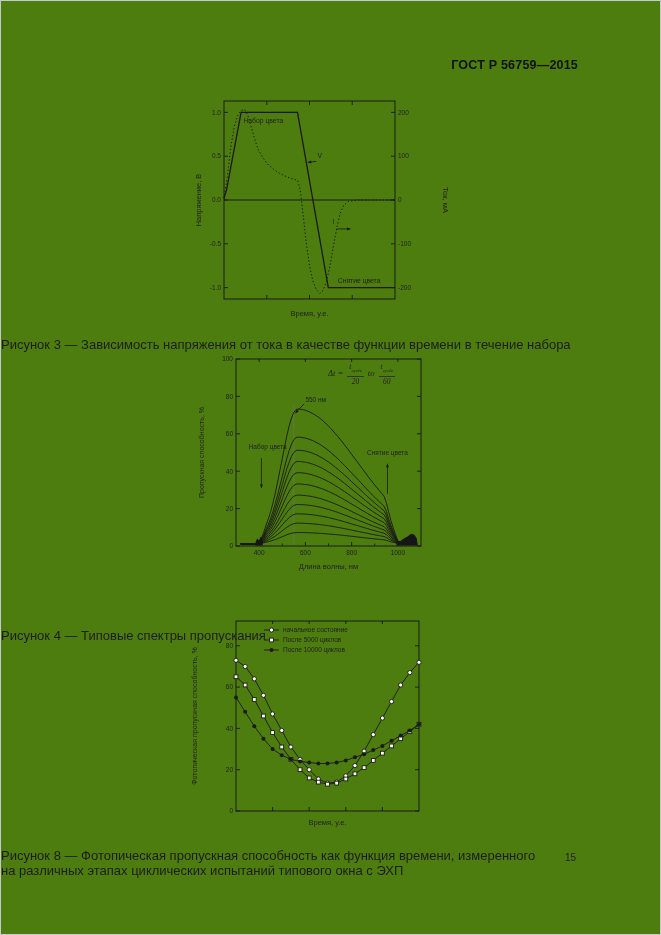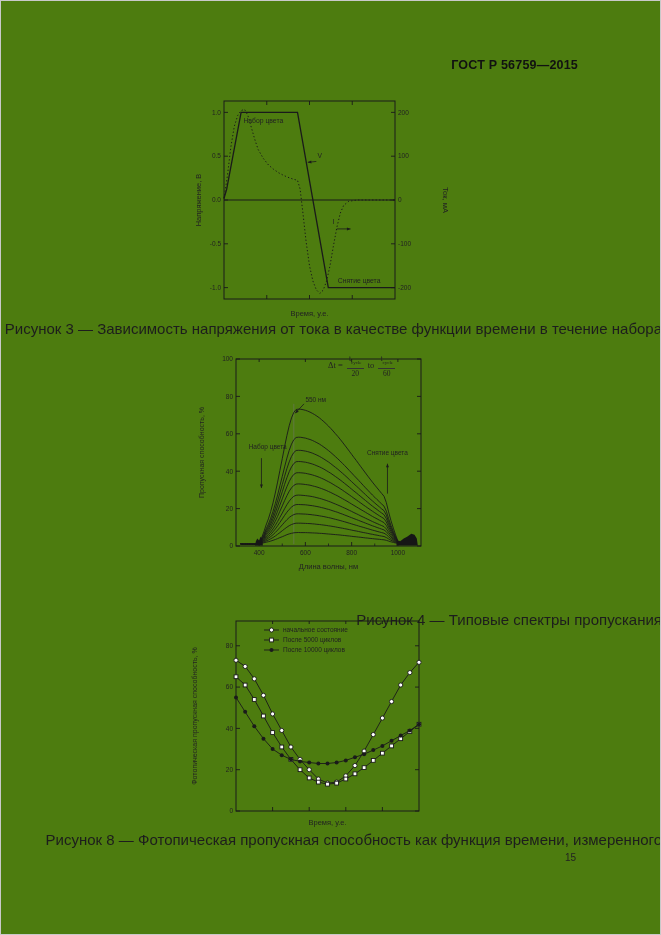--- a/index.html
+++ b/index.html
@@ -12,32 +12,32 @@
     position:absolute; top:57px; right:82px;
     font-size:12.5px; font-weight:bold; color:#111; letter-spacing:0.2px;
   }
   .figwrap{position:absolute;}
   #fig3wrap{left:148px; top:85px;  width:314px; height:250px;}
   #fig4wrap{left:185px; top:350px; width:292px; height:226px;}
   #fig5wrap{left:175px; top:613px; width:302px; height:218px;}
   svg{display:block;}
   svg text{font-family:"Liberation Sans", sans-serif;}
   .caption{
-    position:absolute; left:0; width:661px; text-align:right;
-    font-size:15px; line-height:15px; color:#1d1d1d;
+    position:absolute; left:0; width:661px; text-align:left;
+    font-size:13px; line-height:15px; color:#1d1d1d;margin-top:16px;
   }
   #cap3{top:320px;}
   #cap4{top:611px;}
   #cap5{top:831px;}
   .pagenum{
     position:absolute; left:564px; top:851px; font-size:10px; color:#222;
   }
   .formula{
-    position:absolute; left:142px; top:4px;
-    font-family:"Liberation Serif", serif; 
+    position:absolute; left:142px; top:12px;
+    font-family:"Liberation Serif", serif; font-style:italic;
     font-size:8.5px; color:#222; white-space:nowrap;
   }
   .formula .frac{display:inline-block; vertical-align:middle; text-align:center; margin:0 2px; font-size:7.5px; line-height:8px;}
   .formula .fnum{display:block; border-bottom:0.8px solid #333; padding:0 2px 1px 2px;}
   .formula .fden{display:block; padding-top:1px;}
   .formula sub{font-size:5px;}
 </style>
 </head>
 <body>
 
@@ -286,17 +286,18 @@
           <circle cx="95.5" cy="36" r="2" fill="#1a1a1a"></circle>
           <text x="107" y="38.2" text-anchor="start" font-size="6.5" fill="#222">После 10000 циклов</text>
         </g>
         <text x="21" y="102" text-anchor="middle" font-size="7" fill="#222" transform="rotate(-90 21 102)">Фотопическая пропускная способность, %</text>
         <text x="151.5" y="211" text-anchor="middle" font-size="7.5" fill="#222">Время, у.е.</text>
       </svg>
   </div>
 
   <div class="caption" id="cap5">
     <div>Рисунок 8 — Фотопическая пропускная способность как функция времени, измеренного</div>
+    <div>на различных этапах циклических испытаний типового окна с ЭХП</div>
   </div>
 
   <div class="pagenum">15</div>
 
 </div>
 
 </body></html>

